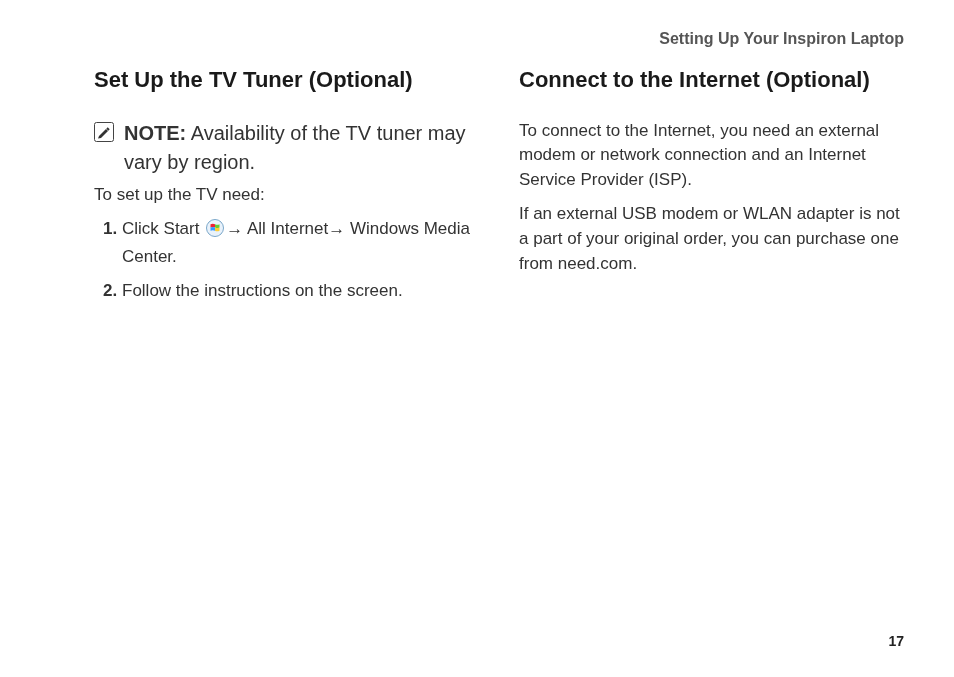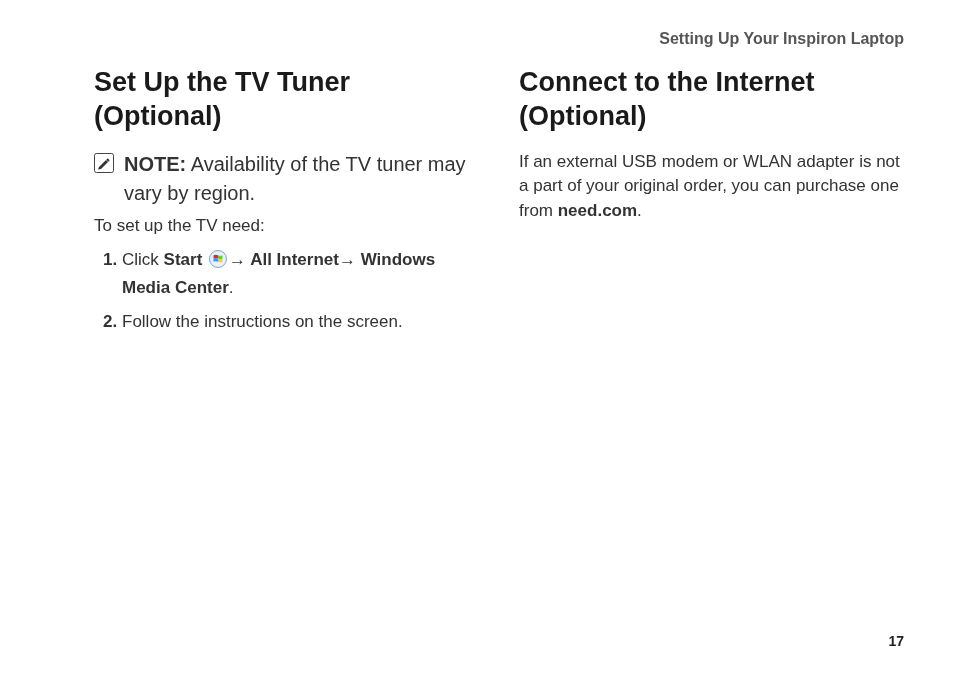--- a/index.html
+++ b/index.html
@@ -29,23 +29,23 @@
   }
   .columns {
     display: flex;
     gap: 40px;
   }
   .col {
     flex: 1;
     min-width: 0;
   }
   h2.section-title {
-    font-size: 27px;
+    font-size: 22px;
     font-weight: 700;
-    margin: 0 0 16px 0;
+    margin: 0 0 25px 0;
     line-height: 1.25;
     color: #1a1a1a;
   }
   .note-block {
     display: flex;
     align-items: flex-start;
     gap: 10px;
     font-size: 20px;
     line-height: 1.45;
     color: #333;
@@ -70,21 +70,21 @@
     color: #333;
     padding-left: 28px;
     margin: 4px 0 0 0;
   }
   ol.steps li {
     margin-bottom: 10px;
   }
   ol.steps li::marker {
     font-weight: 700;
   }
-  .b { font-weight: 700; }
+  .b { font-weight: 400; }
   .start-icon {
     display: inline-block;
     vertical-align: -3px;
     margin: 0 2px;
   }
   .page-number {
     position: absolute;
     right: 50px;
     bottom: 28px;
     font-weight: 700;
@@ -131,20 +131,21 @@
               </g>
             </svg>
           </span><span class="b">→ </span><span class="b">All Internet</span><span class="b">→ </span><span class="b">Windows Media Center</span><span>.</span>
         </li>
         <li>Follow the instructions on the screen.</li>
       </ol>
     </div>
 
     <div class="col">
       <h2 class="section-title">Connect to the Internet (Optional)</h2>
+      <div class="para">To connect to the Internet, you need an external modem or network connection and an Internet Service Provider (ISP).</div>
       <div class="para">
         <span>If an external USB modem or WLAN adapter is not a part of your original order, you can purchase one from </span><span class="b">need.com</span><span>.</span>
       </div>
     </div>
   </div>
 
   <div class="page-number">17</div>
 </div>
 
 </body></html>

